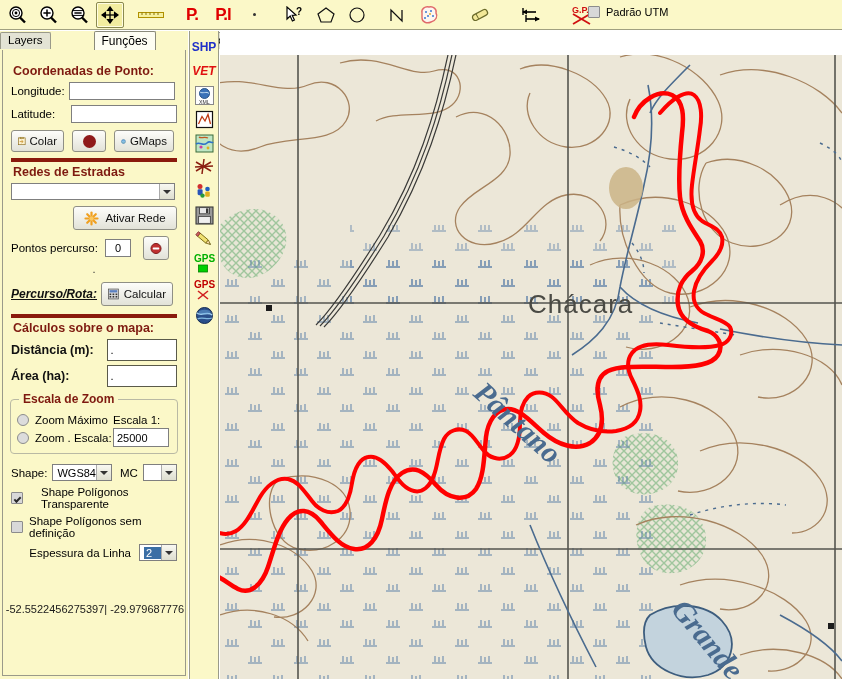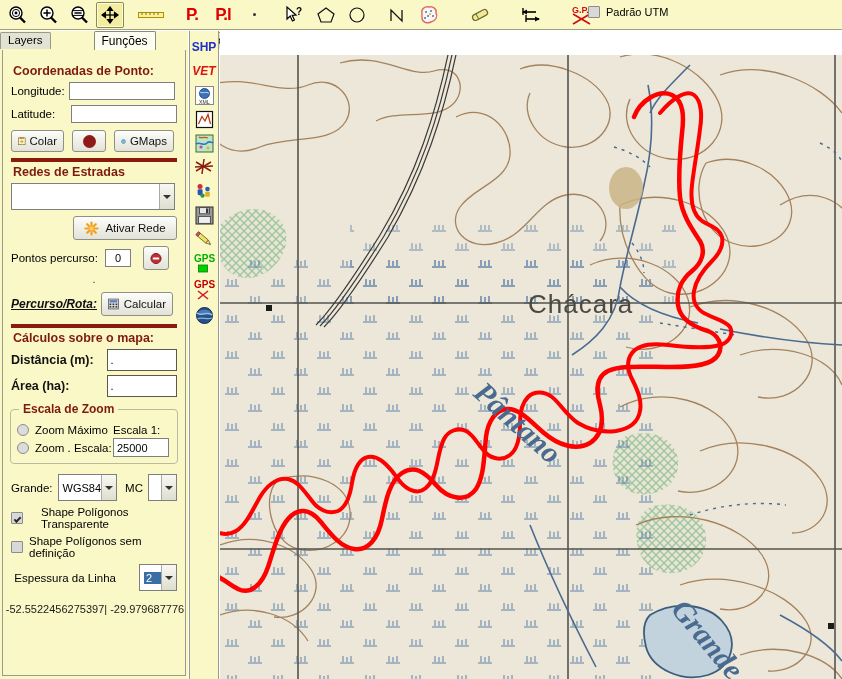--- a/index.html
+++ b/index.html
@@ -99,21 +99,21 @@
 
   .btn {
     background: linear-gradient(#fdfdfa,#e2e2d8);
     border:1px solid #8f8f85; border-radius:3px;
     font-size:11.5px; color:#111;
     display:inline-flex; align-items:center; justify-content:center; gap:4px;
     height:22px; padding:0 6px;
   }
 
   .combo {
-    background:#fff; border:1px solid #7f7f7f; height:27px;
+    background:#fff; border:1px solid #7f7f7f; height:17px;
     display:flex; align-items:center; justify-content:flex-end;
     font-size:11px; padding:0 0 0 4px; color:#000;
   }
   .combo .cbtn {
     width:15px; height:100%; display:flex; align-items:center; justify-content:center;
     background: linear-gradient(#f8f8f2,#dedecf); border-left:1px solid #aaa;
   }
   .carat { width:0;height:0;border-left:4px solid transparent;border-right:4px solid transparent;border-top:4px solid #333; }
 
   .radio {
@@ -442,21 +442,21 @@
           </div>
         </div>
         <div style="width:58px">
           <div style="font-size:11.5px;margin-bottom:2px">Escala 1:</div>
           <div class="tinput" style="width:56px;height:19px;display:flex;align-items:center">25000</div>
         </div>
       </div>
     </div>
 
     <div class="frow" style="margin-top:10px; gap:5px">
-      <span class="flabel">Grande:</span>
+      <span class="flabel">Shape:</span>
       <div class="combo" style="width:68px">
         <span style="flex:1;text-align:left">WGS84</span>
         <span class="cbtn">
               <span class="carat"></span>
             </span>
       </div>
       <span class="flabel" style="margin-left:3px">MC</span>
       <div class="combo" style="width:40px">
         <span style="flex:1;text-align:left"></span>
         <span class="cbtn">
@@ -468,21 +468,21 @@
     <div class="frow" style="gap:18px; margin-top:4px">
       <span class="cbox checked"></span>
       <span style="font-size:11.5px">Shape Polígonos Transparente</span>
     </div>
 
     <div class="frow" style="gap:6px; margin-top:1px">
       <span class="cbox"></span>
       <span style="font-size:11.5px">Shape Polígonos sem definição</span>
     </div>
 
-    <div class="frow" style="justify-content:flex-end; gap:23px; margin-top:5px">
+    <div class="frow" style="justify-content:flex-end; gap:8px; margin-top:5px">
       <span style="font-size:11.5px">Espessura da Linha</span>
       <div class="combo" style="width:38px">
         <span style="flex:1;text-align:left;background:#3a6ea5;color:#fff;padding:0 2px">2</span>
         <span class="cbtn">
               <span class="carat"></span>
             </span>
       </div>
     </div>
 
     <div class="coordbar">-52.5522456275397| -29.979687776</div>

